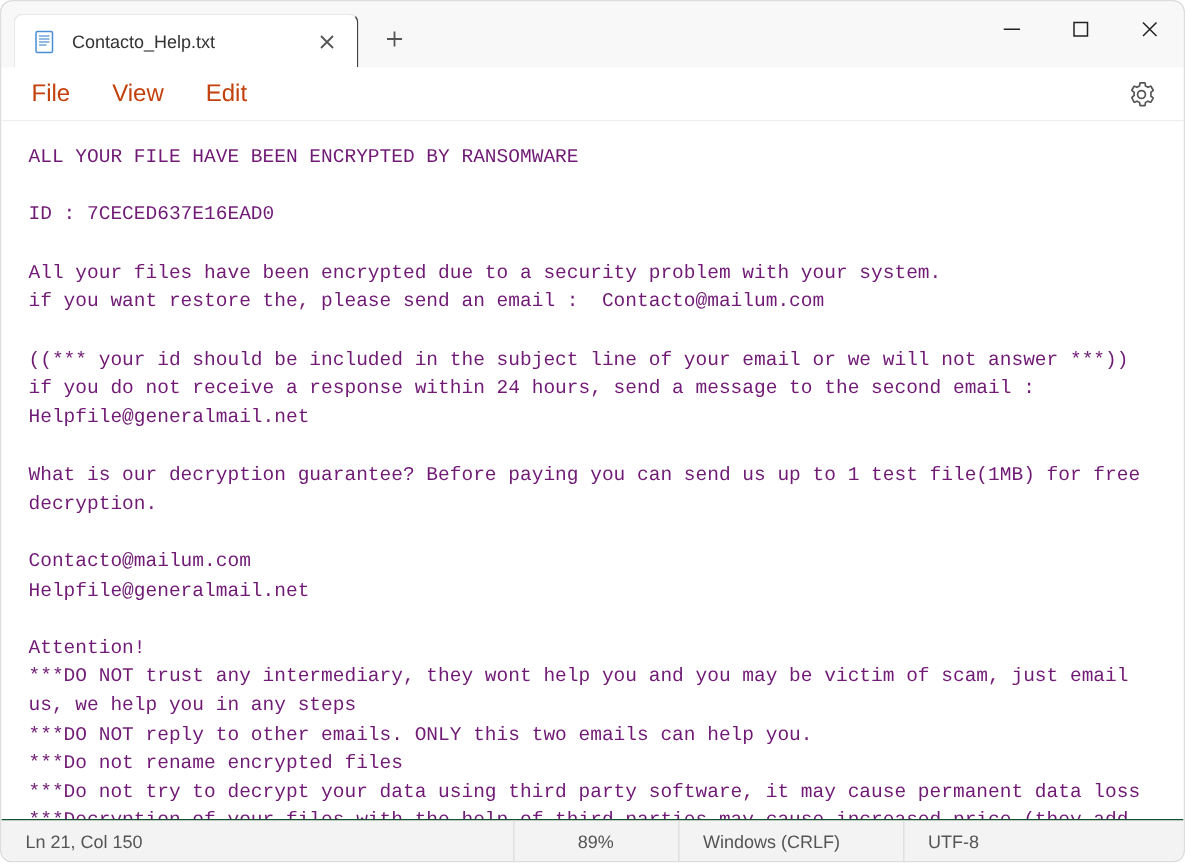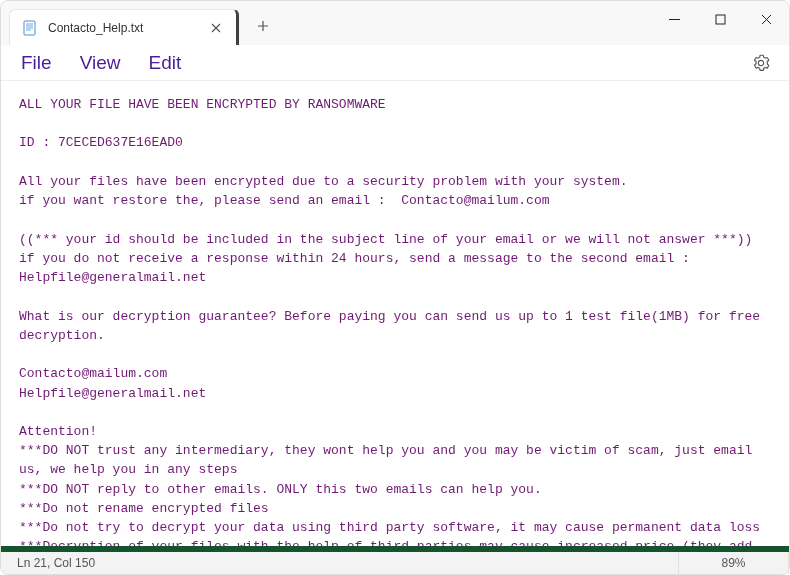--- a/index.html
+++ b/index.html
@@ -32,21 +32,21 @@
       align-items: center;
       background: #fff;
       height: 36px;
       margin-left: 8px;
       margin-top: 8px;
       padding: 0 12px;
       border-radius: 6px 6px 0 0;
       min-width: 230px;
       border-top: 1px solid #e8e8e8;
       border-left: 1px solid #e8e8e8;
-      border-right: 3px solid #404040;
+      border-right: 1px solid #404040;
     }
     .tab-icon {
       width: 16px;
       height: 16px;
       margin-right: 10px;
       display: flex;
       align-items: center;
       justify-content: center;
     }
     .tab-title {
@@ -93,22 +93,22 @@
     .menubar {
       height: 36px;
       display: flex;
       align-items: center;
       padding: 0 6px;
       background: #fff;
       border-bottom: 1px solid #eee;
     }
     .menu-item {
       padding: 6px 14px;
-      font-size: 19px;
-      color: #4c1d95;
+      font-size: 16px;
+      color: #c2410c;
       cursor: pointer;
     }
     .settings-btn {
       margin-left: auto;
       width: 32px;
       height: 32px;
       display: flex;
       align-items: center;
       justify-content: center;
       cursor: pointer;
@@ -124,21 +124,21 @@
       white-space: pre-wrap;
       word-wrap: break-word;
       overflow: hidden;
       background: #fff;
     }
     .statusbar {
       height: 28px;
       display: flex;
       align-items: center;
       background: #f3f3f3;
-      border-top: 6px solid #14532d;
+      border-top: 1px solid #14532d;
       font-size: 12px;
       color: #555;
       border-radius: 0 0 8px 8px;
     }
     .status-cell {
       padding: 0 16px;
       border-right: 1px solid #e0e0e0;
       height: 100%;
       display: flex;
       align-items: center;
@@ -229,15 +229,17 @@
 Attention!
 ***DO NOT trust any intermediary, they wont help you and you may be victim of scam, just email us, we help you in any steps
 ***DO NOT reply to other emails. ONLY this two emails can help you.
 ***Do not rename encrypted files
 ***Do not try to decrypt your data using third party software, it may cause permanent data loss
 ***Decryption of your files with the help of third parties may cause increased price (they add their fee to our) or you can become a victim of a scam</div>
 
   <div class="statusbar">
     <div class="status-cell">Ln 21, Col 150</div>
     <div class="status-cell z">89%</div>
+    <div class="status-cell eol">Windows (CRLF)</div>
+    <div class="status-cell enc last">UTF-8</div>
   </div>
 
 </div>
 
 </body></html>

